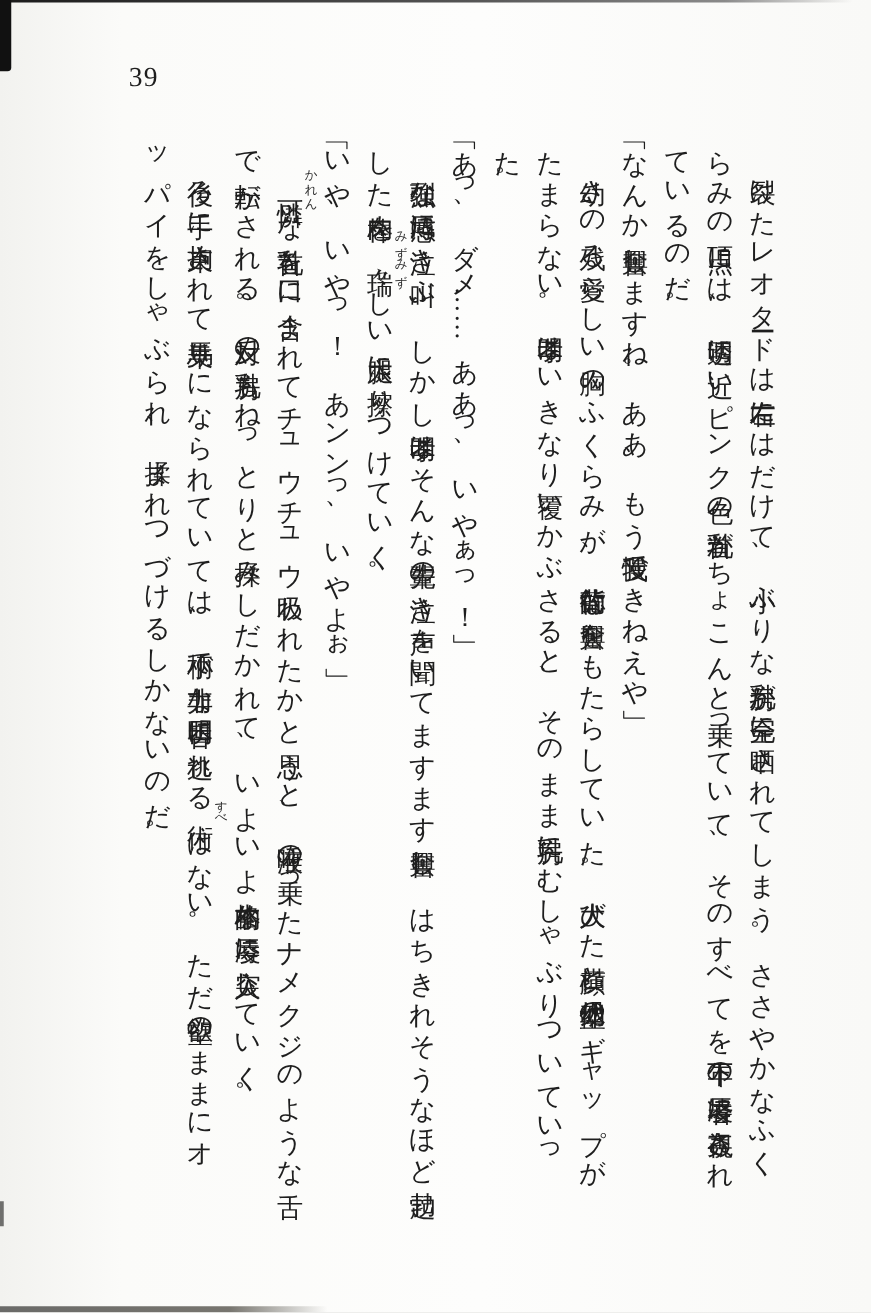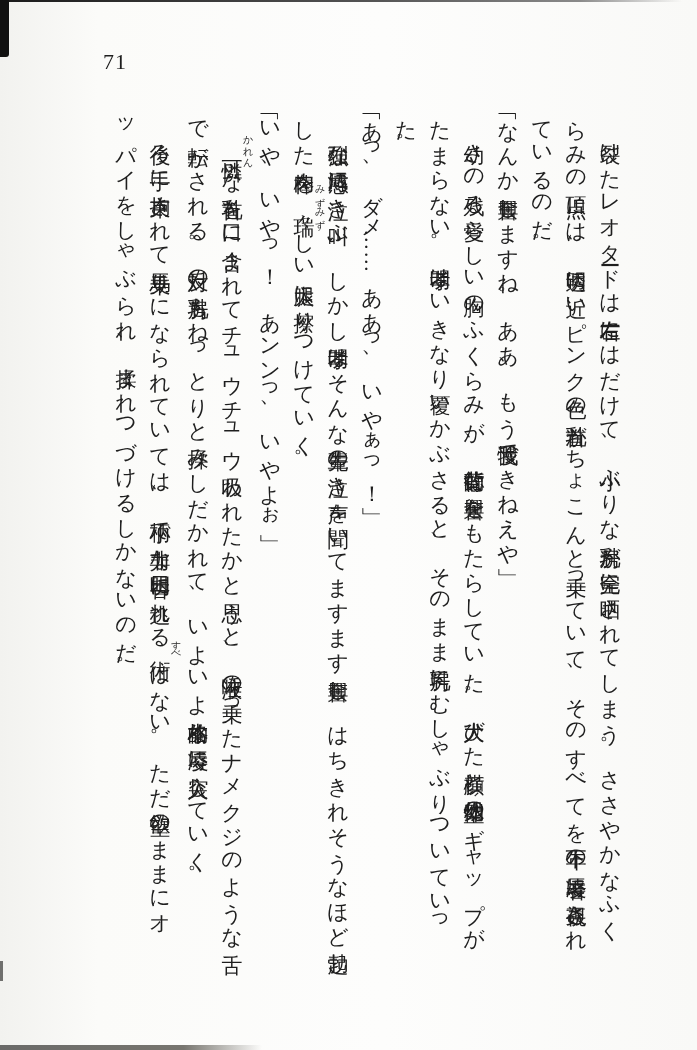--- a/index.html
+++ b/index.html
@@ -66,21 +66,21 @@
 </style>
 </head>
 <body>
 
 <div class="page">
   <div class="artifact top-edge-line"></div>
   <div class="artifact top-left-bar"></div>
   <div class="artifact bottom-edge-line"></div>
   <div class="artifact left-edge-mark"></div>
 
-  <div class="page-number">71</div>
+  <div class="page-number">39</div>
 
   <div class="text-block" id="text-block">
       <p class="para indent">裂けたレオタードは左右にはだけて、小ぶりな乳房が完全に晒されてしまう。ささやかなふくらみの頂点には、透明に近いピンク色の乳首がちょこんと乗っていて、そのすべてを年下の凌辱者に視姦されているのだ。</p>
       <p class="para">「なんか興奮しますね。ああ、もう我慢できねえや」</p>
       <p class="para indent">幼さの残る愛らしい胸のふくらみが、背徳的な興奮をもたらしていた。大人びた横顔と幼児体型のギャップがたまらない。孝明はいきなり覆いかぶさると、そのまま乳房にむしゃぶりついていった。</p>
       <p class="para">「あっ、ダメ……ああっ、いやぁっ！」</p>
       <p class="para indent">強烈な汚辱感に泣き叫ぶ。しかし孝明はそんな先輩の泣き声を聞いてますます興奮し、はちきれそうなほど勃起した肉棒を<ruby>瑞々<rt>みずみず</rt></ruby>しい太腿に擦りつけていく。</p>
       <p class="para">「いや、いやっ！　あンンっ、いやよぉ」</p>
       <p class="para indent"><ruby>可憐<rt>かれん</rt></ruby>な乳首を口に含まれてチュウチュウ吸われたかと思うと、唾液の乗ったナメクジのような舌で転がされる。反対の乳房もねっとりと揉みしだかれて、いよいよ本格的な凌辱に突入していく。</p>
       <p class="para indent">後ろ手に拘束されて馬乗りになられていては、小柄で非力な明日香に逃れる<ruby>術<rt>すべ</rt></ruby>はない。ただ欲望のままにオッパイをしゃぶられ、揉まれつづけるしかないのだ。</p>

